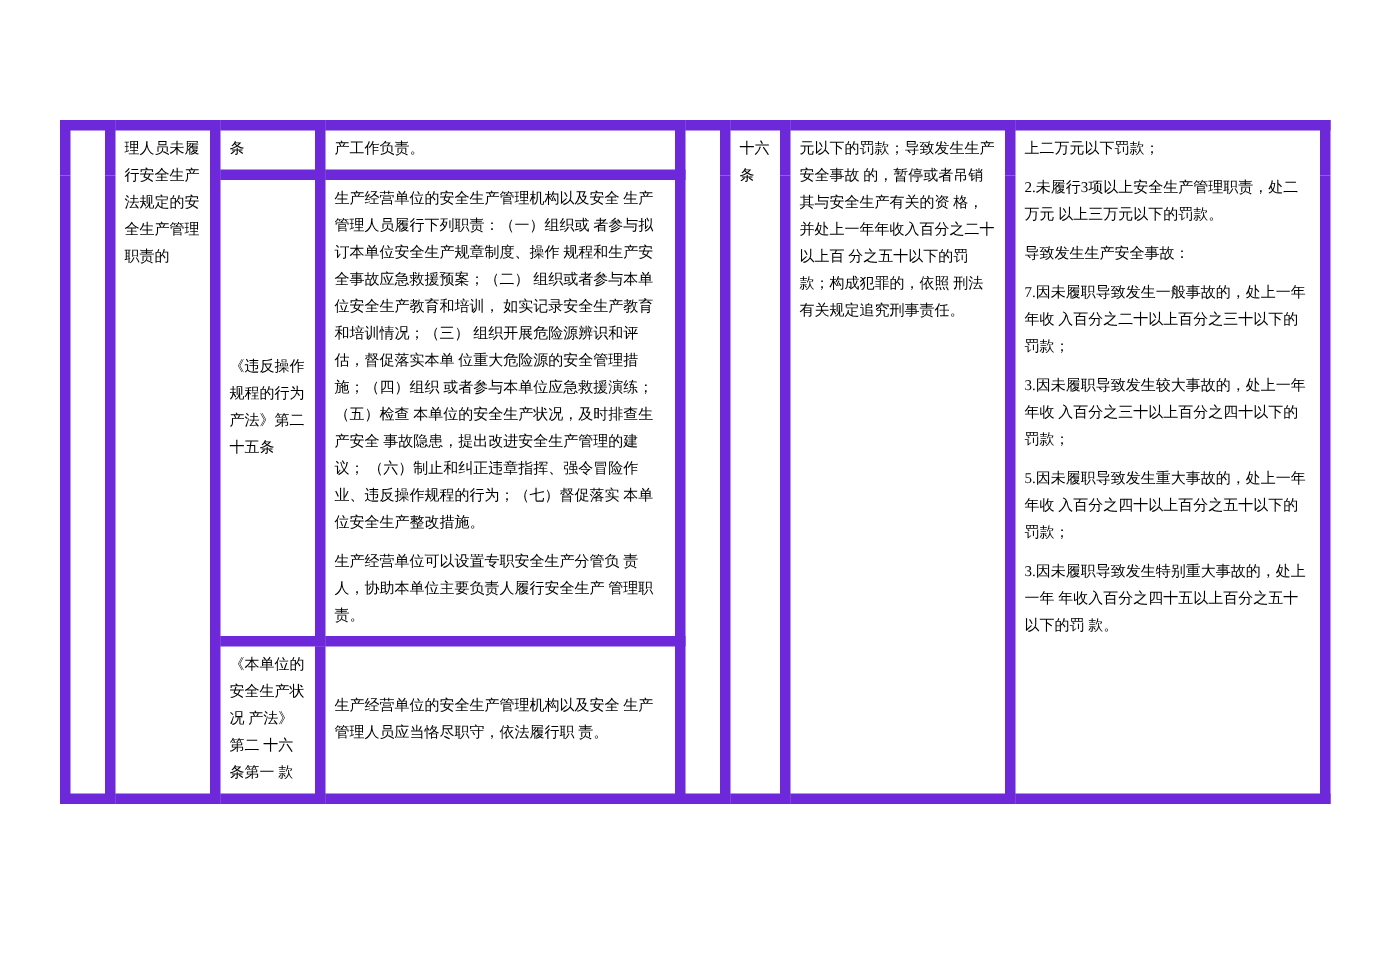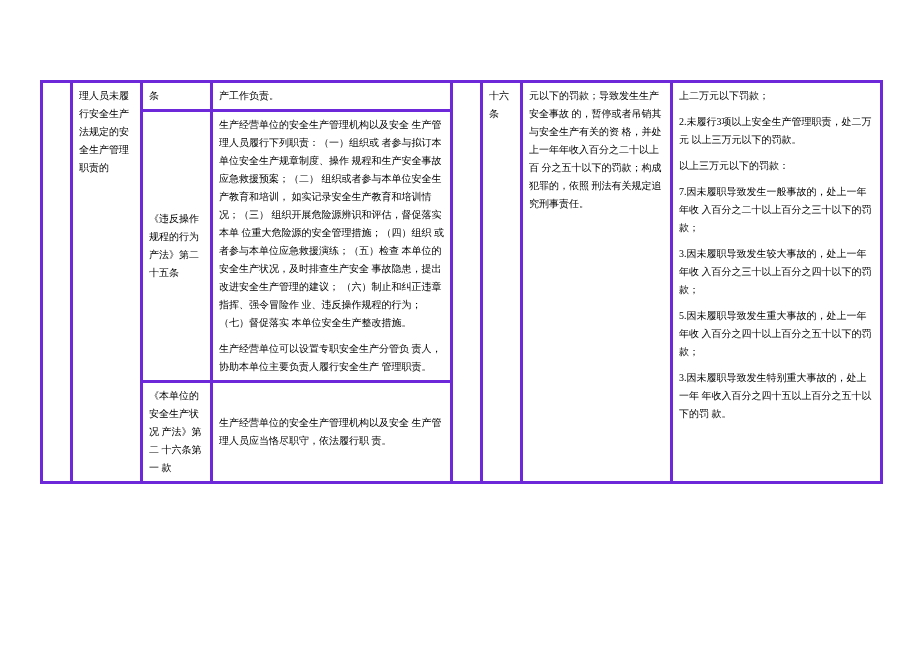--- a/index.html
+++ b/index.html
@@ -13,21 +13,21 @@
       background: #fff;
       padding: 80px 40px 40px 40px;
       width: 920px;
     }
     table {
       border-collapse: collapse;
       width: 100%;
       table-layout: fixed;
     }
     td {
-      border: 3px solid #6d28d9;
+      border: 7px solid #6d28d9;
       padding: 4px 6px;
       vertical-align: top;
       line-height: 1.8;
       word-break: break-all;
     }
     .col1 { width: 30px; }
     .col2 { width: 70px; }
     .col3 { width: 70px; }
     .col4 { width: 240px; }
     .col5 { width: 30px; }
@@ -57,21 +57,21 @@
     <td rowspan="3"></td>
     <td rowspan="3">理人员未履行安全生产法规定的安全生产管理职责的</td>
     <td>条</td>
     <td>产工作负责。</td>
     <td rowspan="3"></td>
     <td rowspan="3">十六条</td>
     <td rowspan="3">元以下的罚款；导致发生生产安全事故 的，暂停或者吊销其与安全生产有关的资 格，并处上一年年收入百分之二十以上百 分之五十以下的罚款；构成犯罪的，依照 刑法有关规定追究刑事责任。</td>
     <td rowspan="3">
       <div class="para">上二万元以下罚款；</div>
       <div class="para">2.未履行3项以上安全生产管理职责，处二万元 以上三万元以下的罚款。</div>
-      <div class="para">以上三万元以下的罚款：</div>
+      <div class="para">导致发生生产安全事故：</div>
       <div class="para">7.因未履职导致发生一般事故的，处上一年年收 入百分之二十以上百分之三十以下的罚款；</div>
       <div class="para">3.因未履职导致发生较大事故的，处上一年年收 入百分之三十以上百分之四十以下的罚款；</div>
       <div class="para">5.因未履职导致发生重大事故的，处上一年年收 入百分之四十以上百分之五十以下的罚款；</div>
       <div class="para">3.因未履职导致发生特别重大事故的，处上一年 年收入百分之四十五以上百分之五十以下的罚 款。</div>
     </td>
   </tr>
   <tr>
     <td class="vmid">《违反操作规程的行为 产法》第二 十五条</td>
     <td>
       <div class="para">生产经营单位的安全生产管理机构以及安全 生产管理人员履行下列职责：（一）组织或 者参与拟订本单位安全生产规章制度、操作 规程和生产安全事故应急救援预案；（二） 组织或者参与本单位安全生产教育和培训， 如实记录安全生产教育和培训情况；（三） 组织开展危险源辨识和评估，督促落实本单 位重大危险源的安全管理措施；（四）组织 或者参与本单位应急救援演练；（五）检查 本单位的安全生产状况，及时排查生产安全 事故隐患，提出改进安全生产管理的建议； （六）制止和纠正违章指挥、强令冒险作 业、违反操作规程的行为；（七）督促落实 本单位安全生产整改措施。</div>

